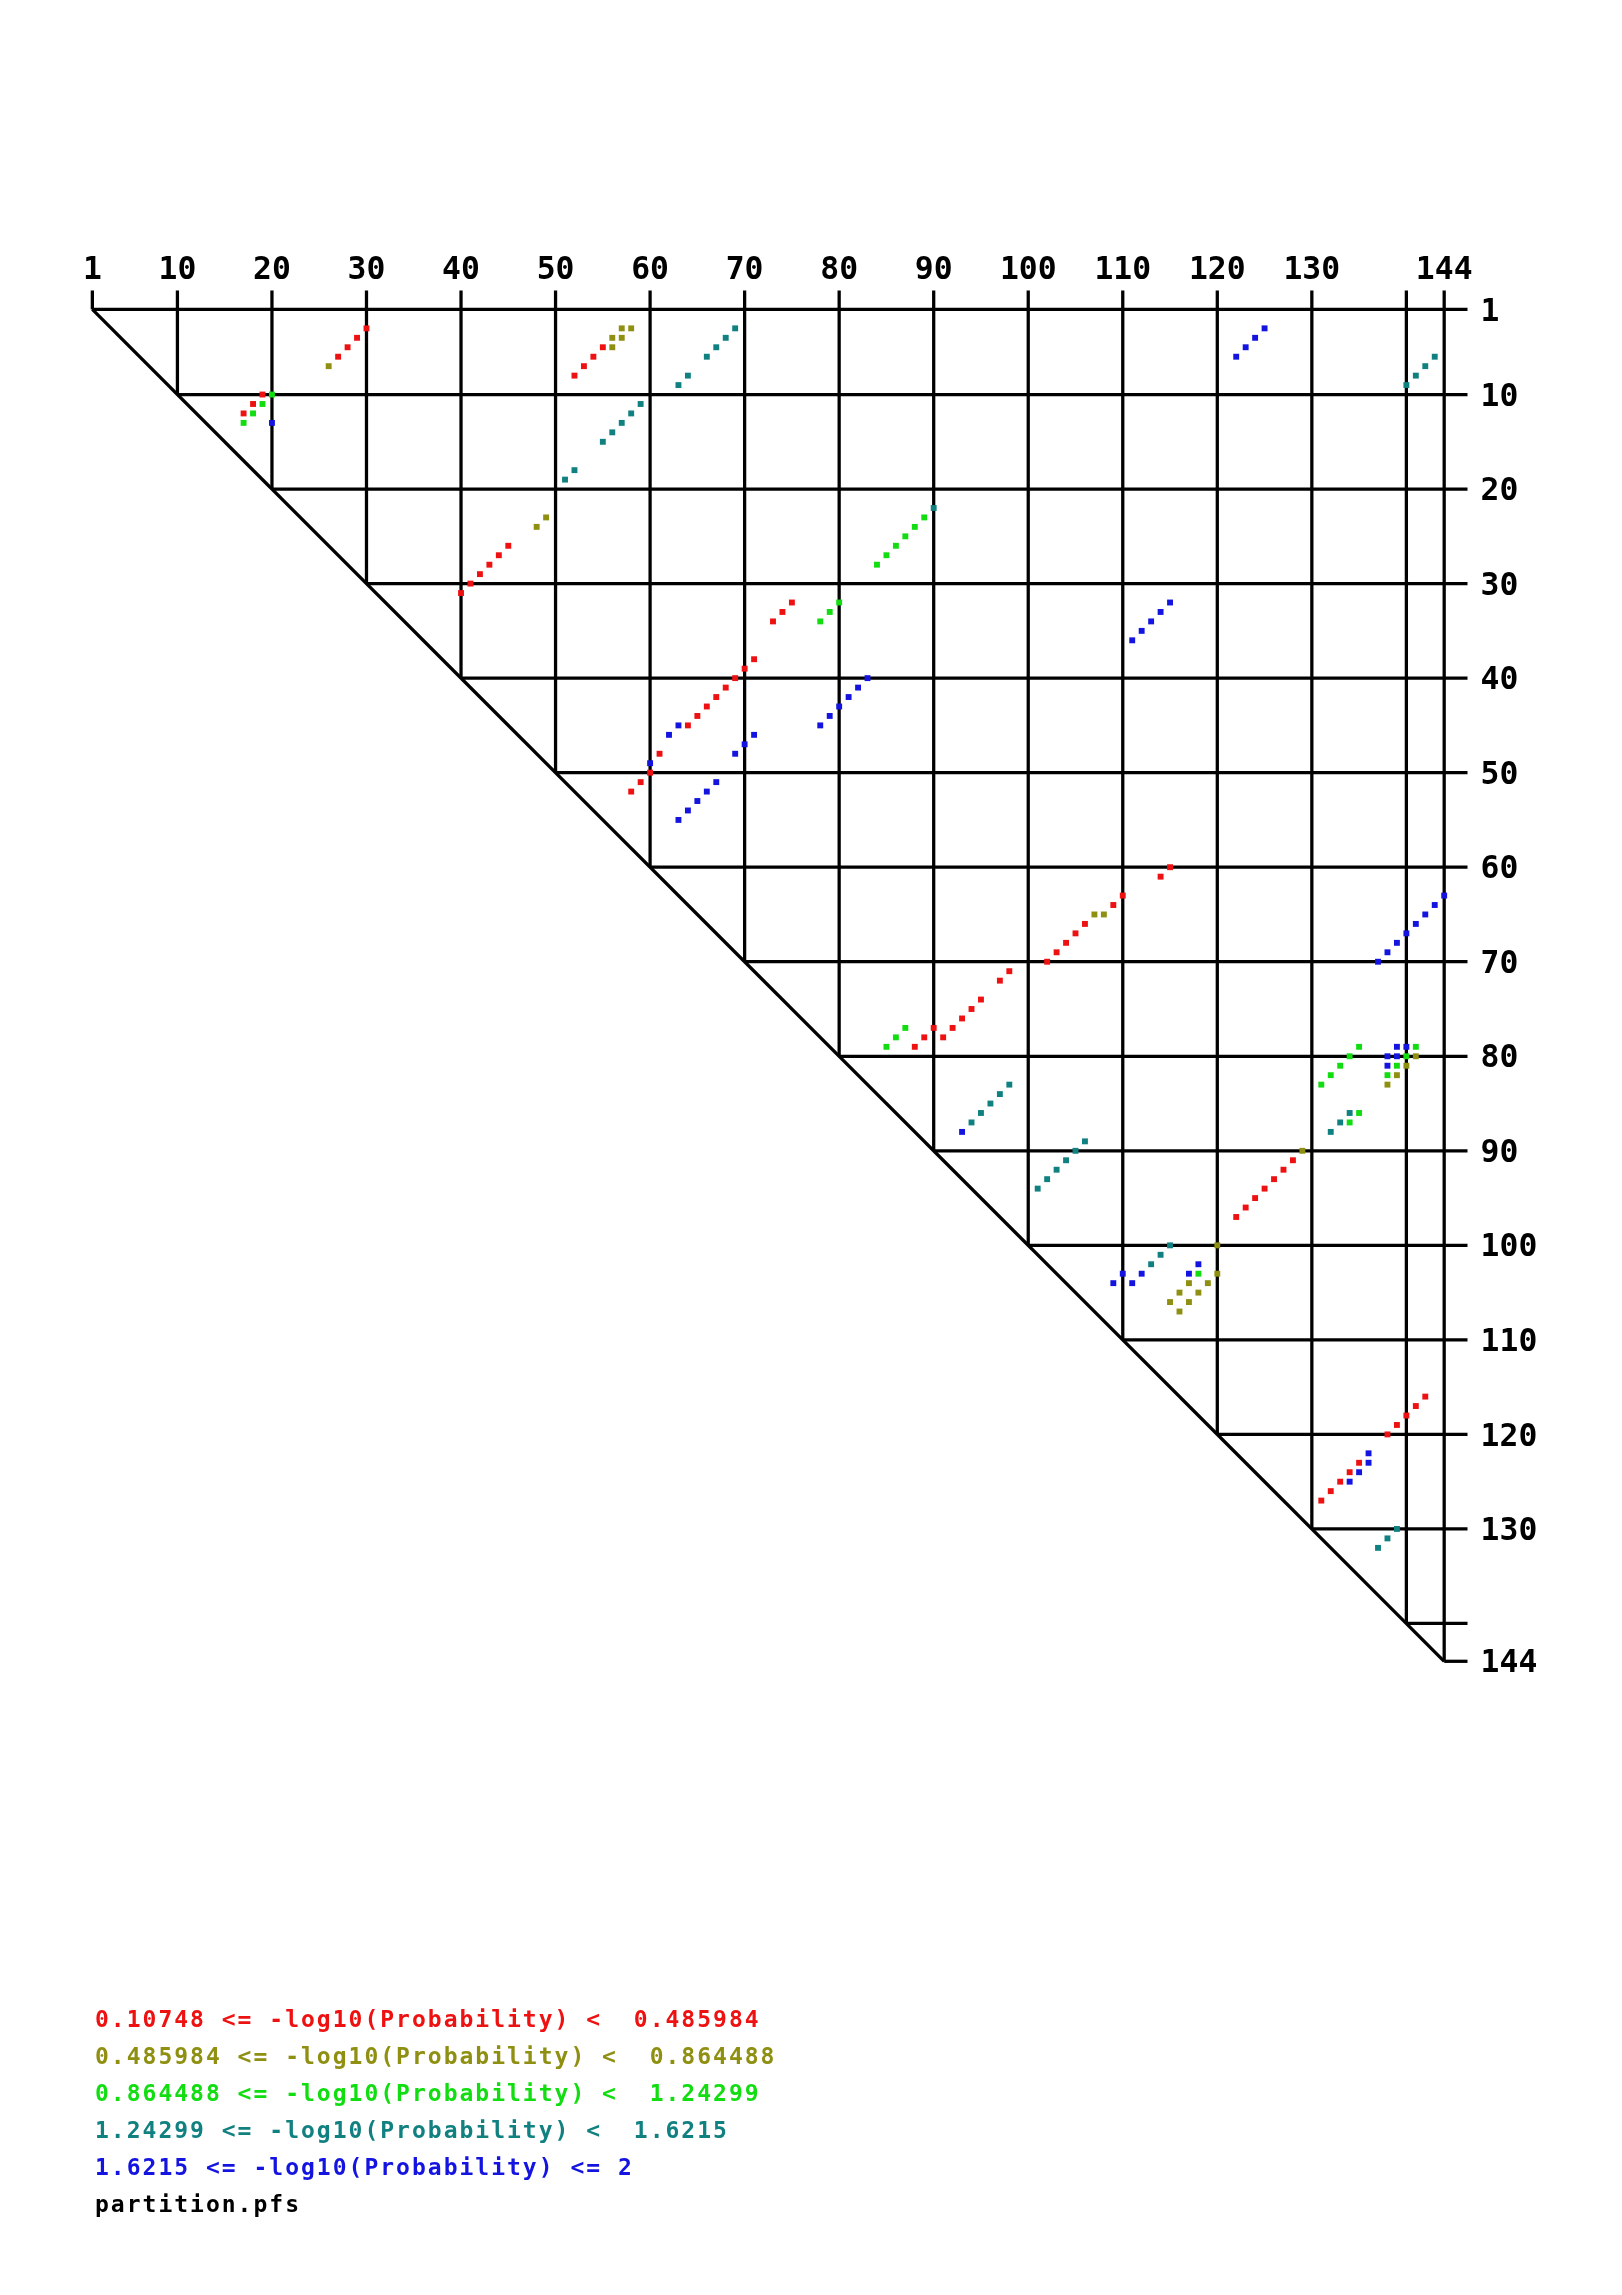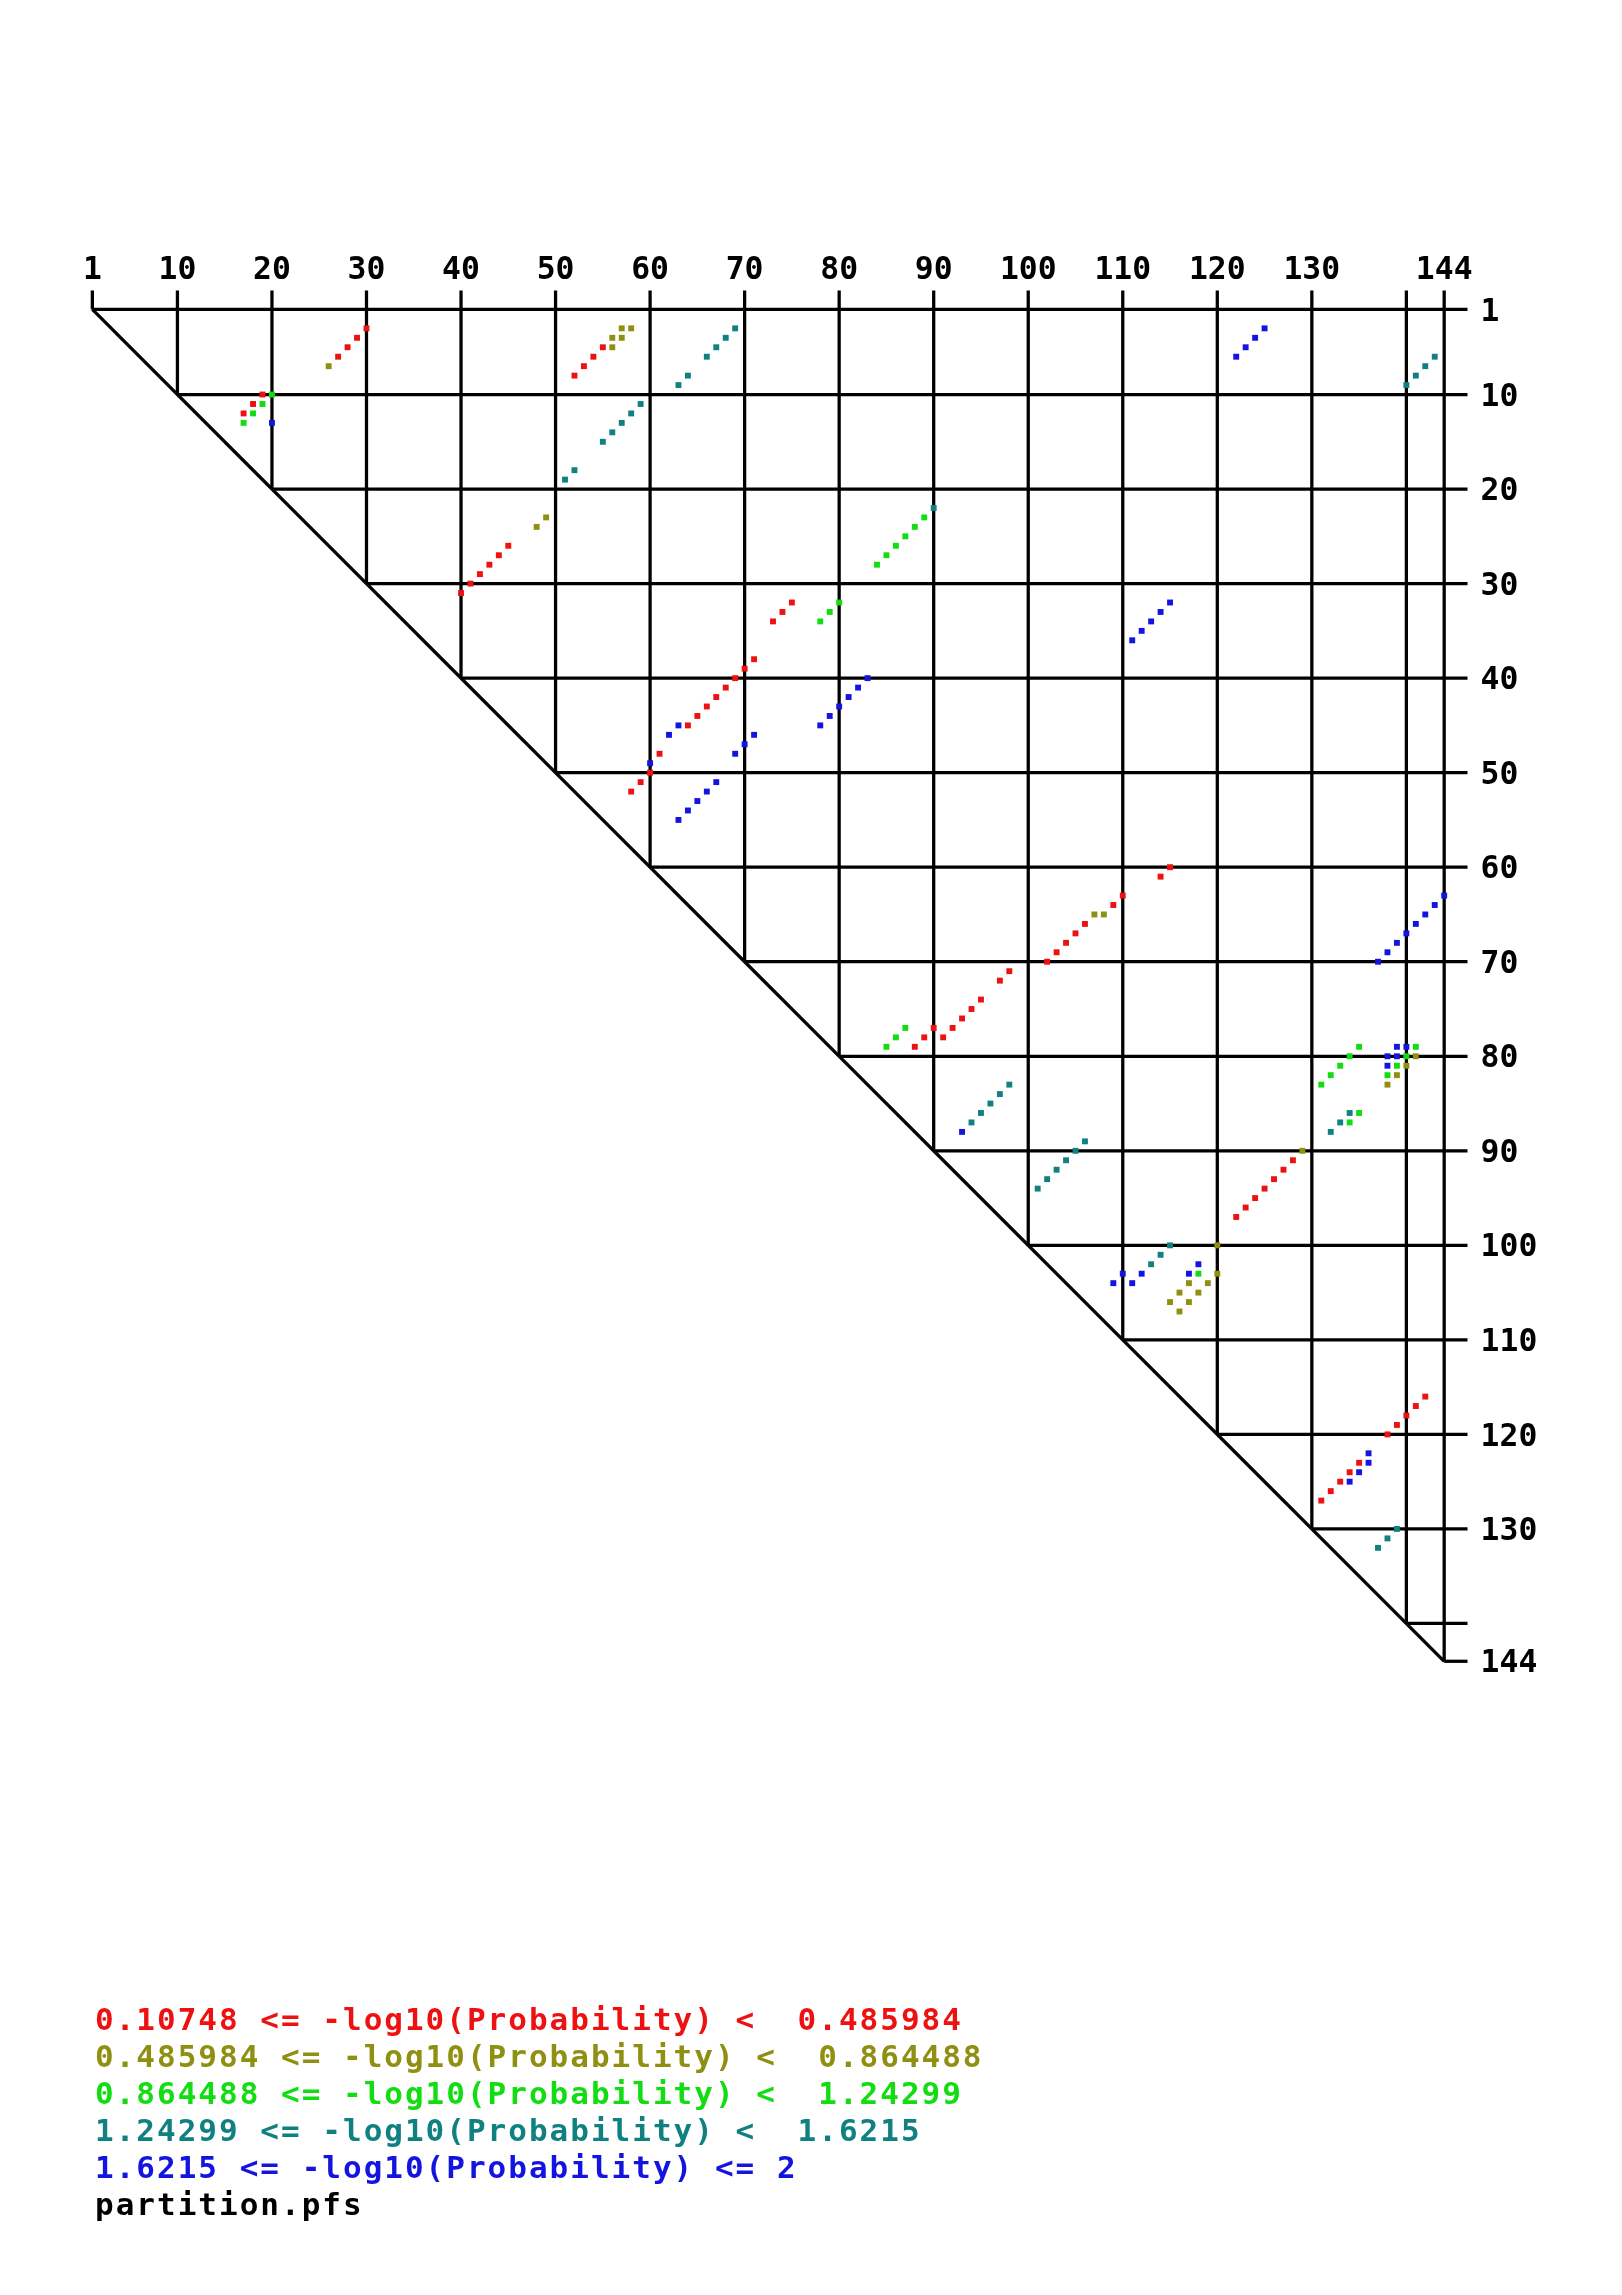--- a/index.html
+++ b/index.html
@@ -1,20 +1,20 @@
 <!DOCTYPE html>
 <html style="font-size:10.5px"><head>
 <meta charset="utf-8">
 <style>
   html,body{margin:0;padding:0;background:#ffffff;}
   .page{position:relative;width:1622px;height:2295px;background:#ffffff;overflow:hidden;
         font-family:"DejaVu Sans Mono",monospace;}
   svg{position:absolute;left:0;top:0;}
   .axis-label{font-family:"DejaVu Sans Mono",monospace;font-weight:bold;font-size:48px;fill:#000;}
-  .legend{position:absolute;left:95px;top:2001px;font-weight:bold;font-size:31px;
+  .legend{position:absolute;left:95px;top:2001px;font-weight:bold;font-size:23px;
           letter-spacing:2px;line-height:37px;white-space:pre;}
   .legend div{height:37px;}
 </style>
 </head>
 <body>
 
 <div class="page">
   <svg id="plot" width="1622" height="2295" viewBox="0 0 2479 3508">
       <line x1="141" y1="444" x2="141" y2="473" stroke="#000000" stroke-width="5"></line>
       <line x1="141" y1="473" x2="2243" y2="473" stroke="#000000" stroke-width="5"></line>

